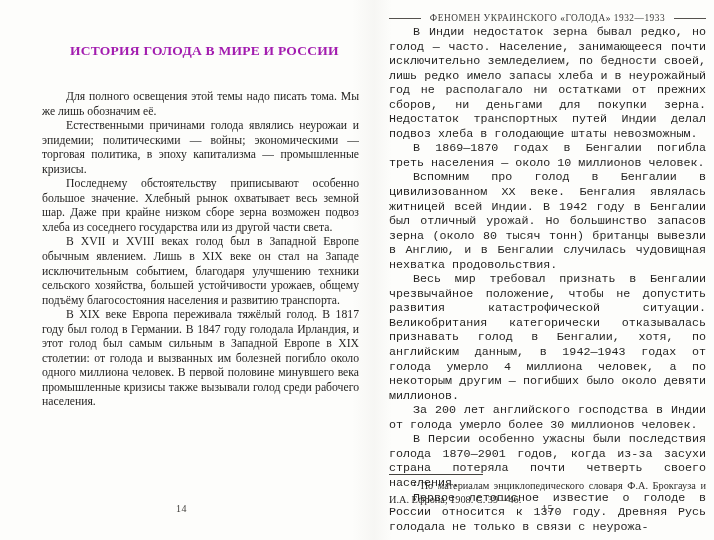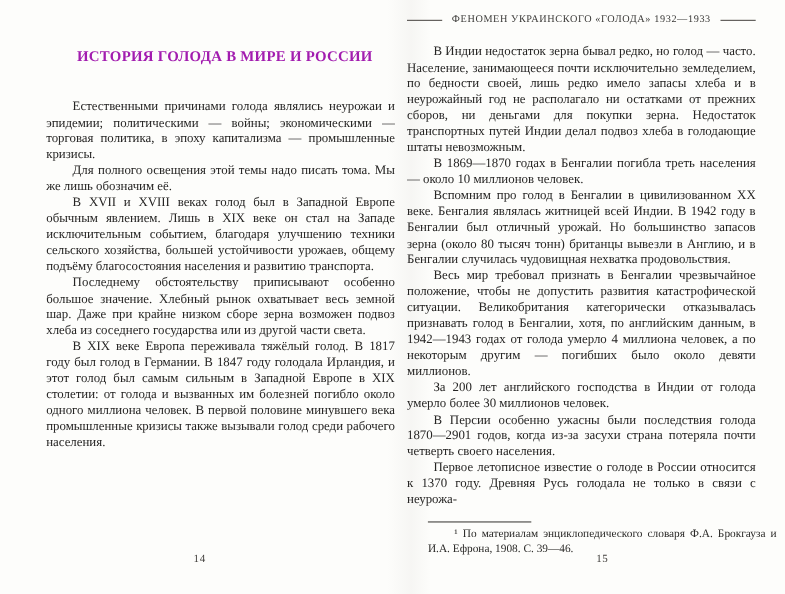--- a/index.html
+++ b/index.html
@@ -18,21 +18,21 @@
   
   .gutter-shade {
     position: absolute; left: 352px; top: 0;
     width: 40px; height: 540px;
     background: linear-gradient(90deg, rgba(0,0,0,0) 0%, rgba(120,115,105,0.05) 55%, rgba(0,0,0,0) 100%);
     pointer-events: none;
   }
 
   .page { position: absolute; top: 0; }
   .page-left  { left: 42px;  width: 317px; }
-  .page-right { left: 370px; width: 317px; }
+  .page-right { left: 389px; width: 317px; }
 
   .chapter-title {
     margin: 42px 0 0 0;
     padding-left: 28px;
     font-size: 13.5px;
     line-height: 17px;
     font-weight: bold;
     letter-spacing: 0.25px;
     color: #a21caf;
   }
@@ -53,21 +53,21 @@
     border-top: 1px solid #55524e;
   }
 
   .body-text {
     text-align: justify;
     font-size: 11.7px;
     line-height: 14.55px;
     color: #262524;
   }
   .page-left  .body-text { margin-top: 31px; }
-  .page-right .body-text { margin-top: 17px; }
+  .page-right .body-text { margin-top: 2px; font-family: Liberation Mono, monospace; }
   .body-text p { margin: 0; text-indent: 24px; }
 
   .footnote-block {
     position: absolute;
     left: 389px; top: 474px;
     width: 317px;
   }
   .footnote-rule {
     width: 94px; height: 0;
     border-top: 1px solid #45433f;
@@ -96,24 +96,24 @@
 </style>
 </head>
 <body>
 
 <div class="spread">
   <div class="gutter-shade"></div>
 
   <div class="page page-left">
     <h1 class="chapter-title">ИСТОРИЯ ГОЛОДА В МИРЕ И РОССИИ</h1>
     <div class="body-text">
+      <p>Для полного освещения этой темы надо писать тома. Мы же лишь обозначим её.</p>
       <p>Естественными причинами голода являлись неурожаи и эпидемии; политическими — войны; экономическими — торговая политика, в эпоху капитализма — промышленные кризисы.</p>
-      <p>Для полного освещения этой темы надо писать тома. Мы же лишь обозначим её.</p>
+      <p>Последнему обстоятельству приписывают особенно большое значение. Хлебный рынок охватывает весь земной шар. Даже при крайне низком сборе зерна возможен подвоз хлеба из соседнего государства или из другой части света.</p>
       <p>В XVII и XVIII веках голод был в Западной Европе обычным явлением. Лишь в XIX веке он стал на Западе исключительным событием, благодаря улучшению техники сельского хозяйства, большей устойчивости урожаев, общему подъёму благосостояния населения и развитию транспорта.</p>
-      <p>Последнему обстоятельству приписывают особенно большое значение. Хлебный рынок охватывает весь земной шар. Даже при крайне низком сборе зерна возможен подвоз хлеба из соседнего государства или из другой части света.</p>
       <p>В XIX веке Европа переживала тяжёлый голод. В 1817 году был голод в Германии. В 1847 году голодала Ирландия, и этот голод был самым сильным в Западной Европе в XIX столетии: от голода и вызванных им болезней погибло около одного миллиона человек. В первой половине минувшего века промышленные кризисы также вызывали голод среди рабочего населения.</p>
     </div>
   </div>
   <div class="page-number page-number-left">14</div>
 
   <div class="page page-right">
     <div class="running-header">
       <span class="header-rule"></span>
       <span>ФЕНОМЕН УКРАИНСКОГО «ГОЛОДА» 1932—1933</span>
       <span class="header-rule"></span>

